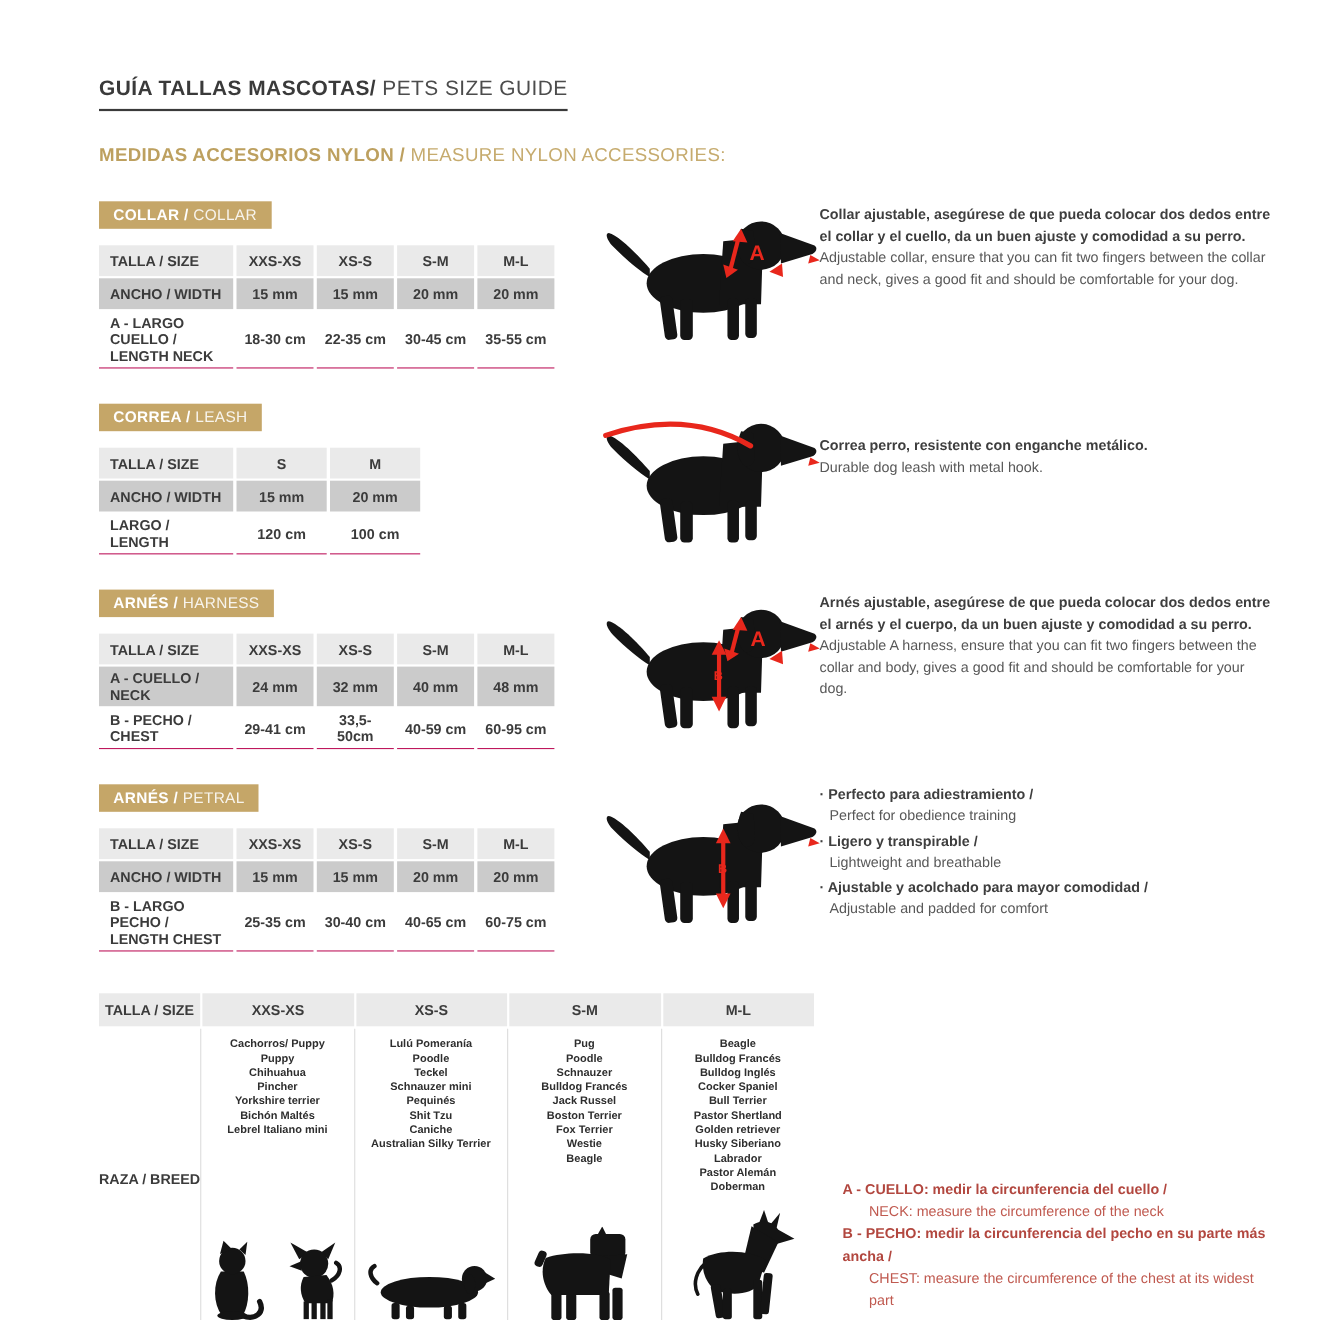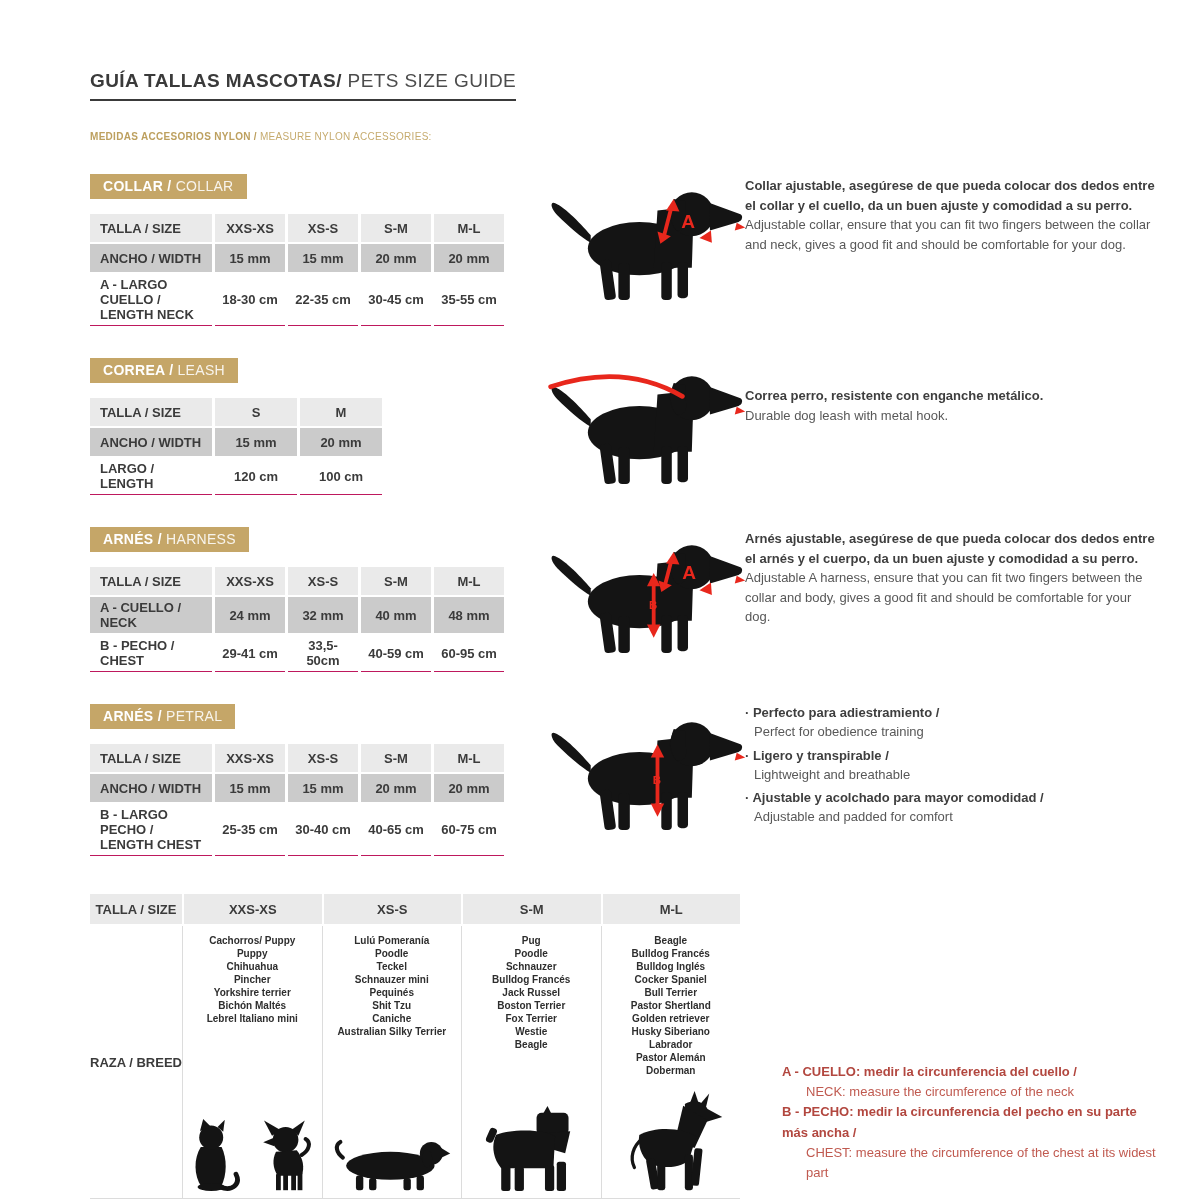--- a/index.html
+++ b/index.html
@@ -2,21 +2,21 @@
 <html><head>
 <meta charset="utf-8">
 <style>
   html,body{margin:0;padding:0;background:#fff;}
   body{width:1200px;height:1200px;font-family:"Liberation Sans",sans-serif;color:#3c3c3c;overflow:hidden;}
   .page{position:relative;width:1200px;height:1200px;box-sizing:border-box;padding:70px 40px 0 90px;}
 
   
   .title{display:inline-block;font-size:19px;font-weight:bold;color:#3a3a3a;letter-spacing:.4px;border-bottom:2px solid #3a3a3a;padding-bottom:7px;}
   .title .en{font-weight:normal;color:#4c4c4c;}
-  .subtitle{margin-top:30px;font-size:10px;font-weight:bold;color:#bda05f;letter-spacing:.3px;}
+  .subtitle{margin-top:30px;font-size:17px;font-weight:bold;color:#bda05f;letter-spacing:.3px;}
   .subtitle .en{font-weight:normal;color:#c6ab6e;}
 
   
   .section{display:grid;grid-template-columns:420px 235px 1fr;margin-top:32px;align-items:start;}
   .badge{display:inline-block;background:#c5a668;color:#fff;font-size:14px;font-weight:bold;letter-spacing:.3px;padding:4px 13px 5px;margin-bottom:13px;}
   .badge .en{font-weight:normal;opacity:.88;}
 
   .tbl{width:414px;}
   .tbl.leash{width:292px;}
   .trow{display:flex;margin-top:2px;}
@@ -51,21 +51,21 @@
   .bh{background:#eaeaea;display:flex;align-items:center;justify-content:center;font-size:13px;font-weight:bold;height:30px;box-sizing:border-box;color:#3b3b3b;}
   .bh.lbl{width:92px;flex:none;}
   .bh.val{flex:1;margin-left:2px;}
   .bbody{display:flex;height:272px;margin-top:2px;border-bottom:1px solid #dcdcdc;overflow:hidden;}
   .blabel{width:92px;flex:none;display:flex;align-items:center;justify-content:center;font-size:13px;font-weight:bold;text-align:center;color:#3b3b3b;}
   .bcol{flex:1;border-left:1px solid #dcdcdc;display:flex;flex-direction:column;align-items:center;padding:8px 3px 4px;box-sizing:border-box;}
   .breeds{font-size:10px;font-weight:bold;line-height:1.3;text-align:center;color:#2e2e2e;}
   .sil{margin-top:auto;display:flex;align-items:flex-end;justify-content:center;gap:8px;padding-bottom:2px;}
   .sil svg{display:block;}
 
-  .notes{margin-left:42px;align-self:flex-end;margin-bottom:16px;font-size:13px;line-height:1.55;}
+  .notes{margin-left:26px;align-self:flex-end;margin-bottom:16px;font-size:13px;line-height:1.55;}
   .notes .bold{color:#b2473f;font-weight:bold;}
   .notes .norm{color:#c05a50;padding-left:24px;}
 </style>
 </head>
 <body>
 
 <svg width="0" height="0" style="position:absolute" aria-hidden="true">
   <defs>
     <symbol id="sym-dog" viewBox="0 0 210 130">
       <g fill="#141414">

